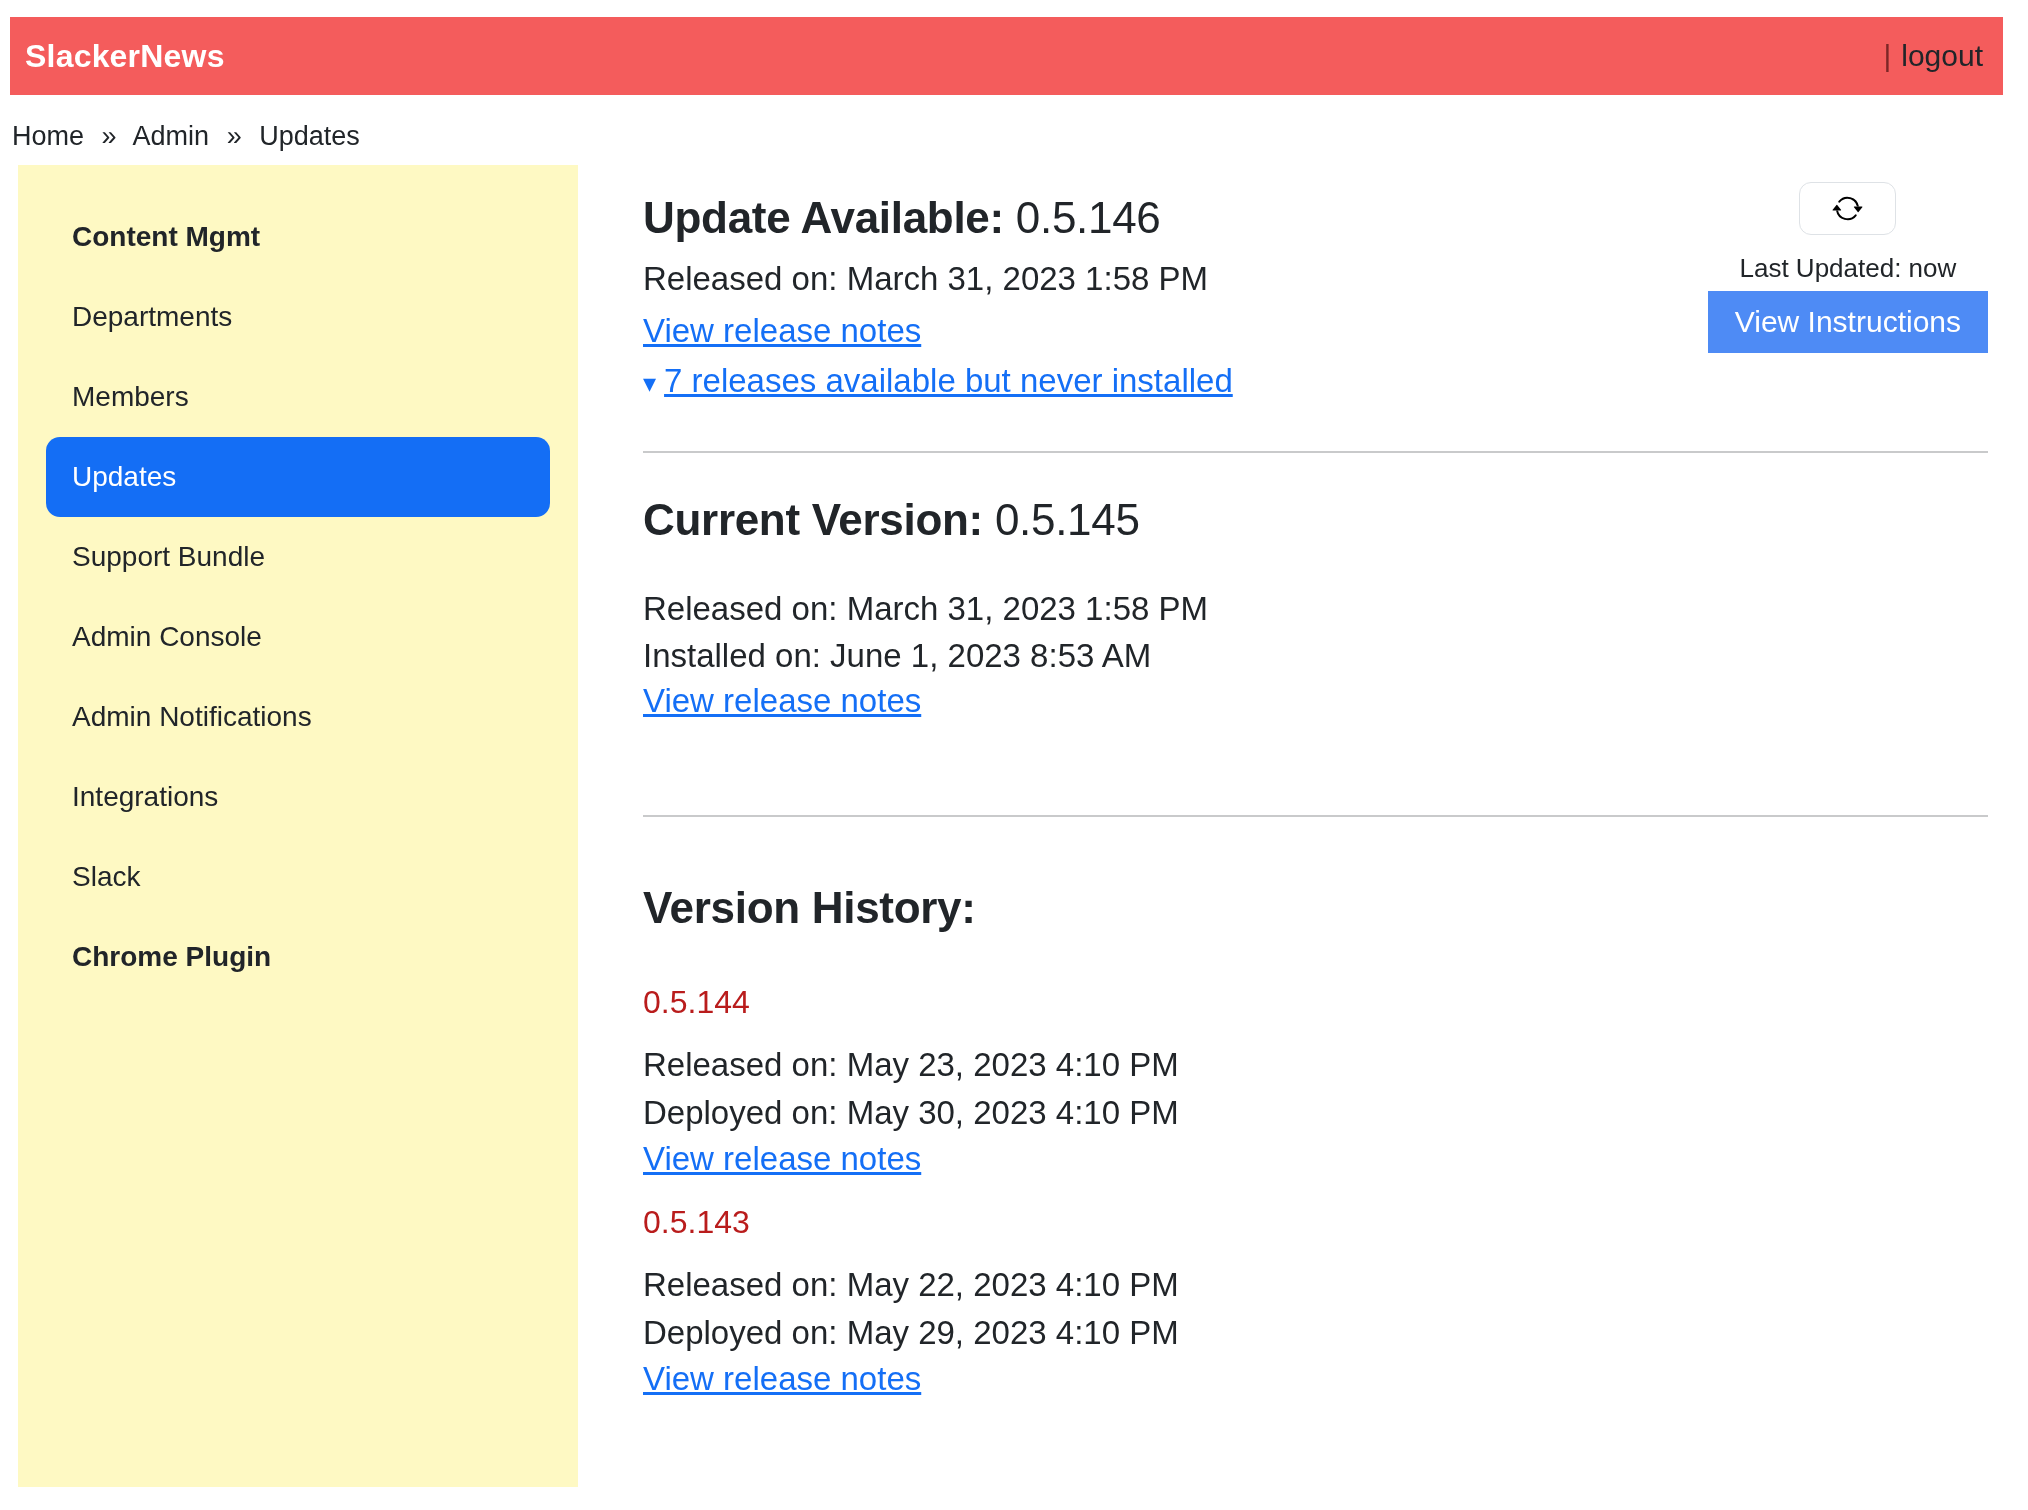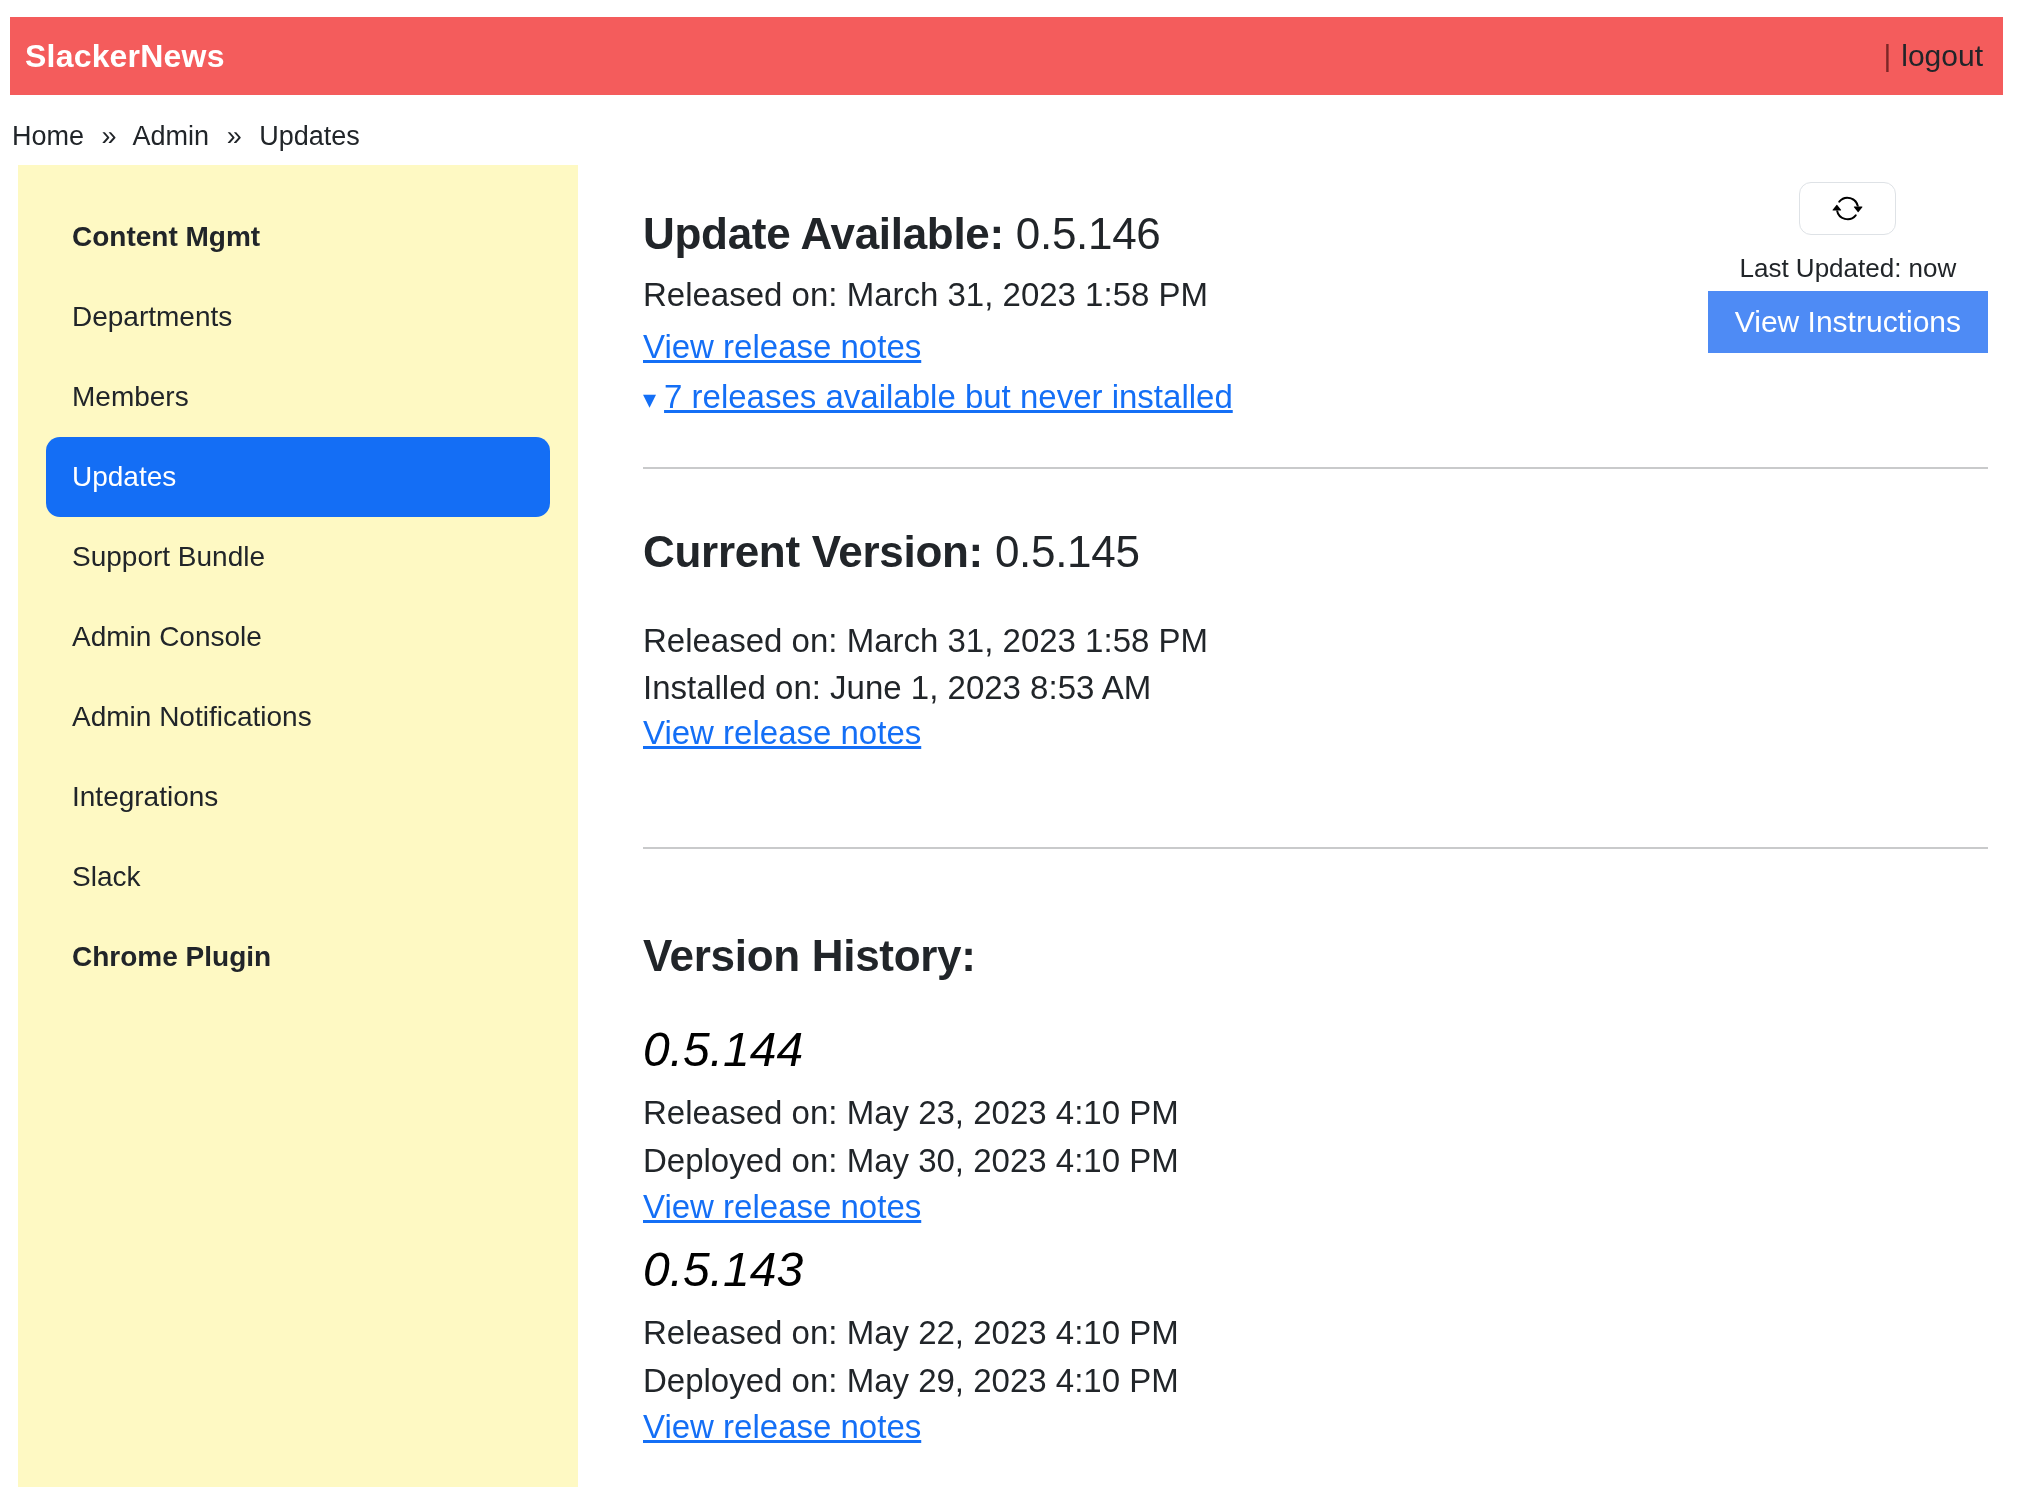--- a/index.html
+++ b/index.html
@@ -40,21 +40,21 @@
     font-size:28px;color:#212529;border-radius:14px;cursor:pointer;
   }
   .nav-item.bold{font-weight:600;}
   .nav-item.active{background:#146ef5;color:#ffffff;}
 
   
   .main{flex:1;margin-left:65px;padding:28px 15px 0 0;}
   .top-row{display:flex;justify-content:space-between;align-items:flex-start;}
 
   h1.sec-title{
-    margin:16px 0 14px 0;font-size:44px;line-height:50px;font-weight:700;color:#212529;
+    margin:0 0 14px 0;font-size:44px;line-height:50px;font-weight:700;color:#212529;
     letter-spacing:-.3px;
   }
   h1.sec-title .ver{font-weight:400;}
   .meta-line{margin:0 0 8px 0;font-size:33px;line-height:44px;color:#212529;}
   a.note-link{
     display:inline-block;font-size:33px;line-height:44px;color:#146ff6;
     text-decoration:underline;cursor:pointer;
   }
   .releases-toggle{margin-top:6px;font-size:33px;line-height:44px;}
   .caret{color:#146ff6;font-size:26px;margin-right:8px;vertical-align:middle;cursor:pointer;}
@@ -73,21 +73,21 @@
   }
 
   hr.divider{border:none;border-top:2px solid #c9cacb;margin:46px 0 0 0;}
   hr.divider.d2{margin-top:92px;}
 
   .section-current{padding-top:42px;}
   .section-current h1.sec-title{margin-bottom:40px;}
   .section-current .meta-line{margin:0;line-height:47px;}
   .section-history{padding-top:66px;}
   .section-history h1.sec-title{margin-bottom:46px;}
-  .history-entry .entry-version{font-size:48px;line-height:46px;margin-bottom:16px;color:#000000;font-style:italic;}
+  .history-entry .entry-version{font-size:32px;line-height:46px;margin-bottom:16px;color:#b91c1c;}
   .history-entry .meta-line{margin:0;line-height:48px;}
   .history-entry{margin-bottom:18px;}
 </style>
 </head>
 <body>
 
 <div class="page">
 
   <header class="topbar">
     <div class="brand">SlackerNews</div>

